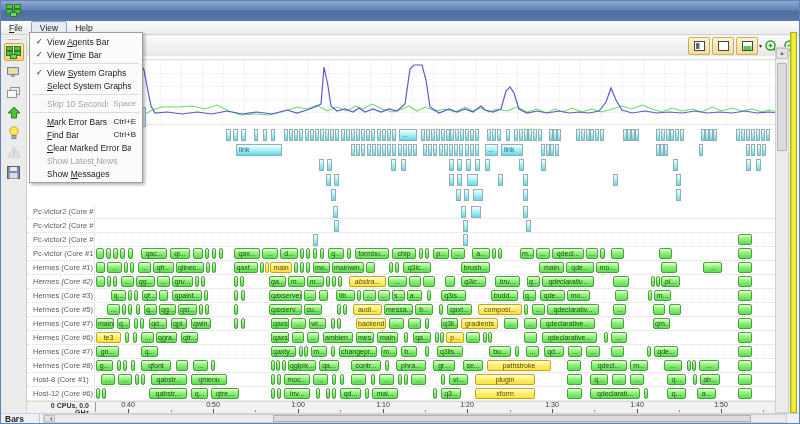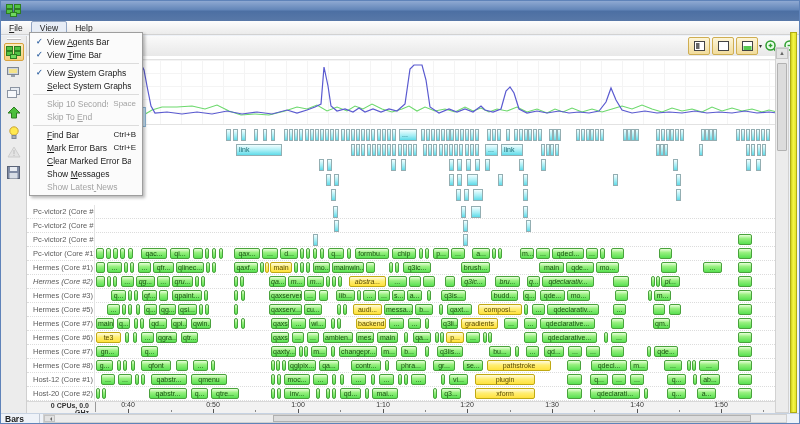--- a/index.html
+++ b/index.html
@@ -645,21 +645,21 @@
         <div class="jb" style="left: 540px; width: 14px;"></div>
         <div class="jb" style="left: 564px; width: 36px;">qdecl...</div>
         <div class="jb" style="left: 603px; width: 18px;">m...</div>
         <div class="jb" style="left: 637px; width: 18px;">...</div>
         <div class="jb" style="left: 660px; width: 3px;"></div>
         <div class="jb" style="left: 665px; width: 3px;"></div>
         <div class="jb" style="left: 672px; width: 20px;">...</div>
         <div class="jb" style="left: 711px; width: 14px;"></div>
       </div>
       <div class="g-row" style="top: 372px;">
-        <div class="g-label">Host-12 (Core #1)</div>
+        <div class="g-label">Host-8 (Core #1)</div>
         <div class="jb" style="left: 74px; width: 14px;">...</div>
         <div class="jb" style="left: 91px; width: 14px;">...</div>
         <div class="jb" style="left: 108px; width: 3px;"></div>
         <div class="jb" style="left: 114px; width: 3px;"></div>
         <div class="jb" style="left: 124px; width: 36px;">qabstr...</div>
         <div class="jb" style="left: 164px; width: 36px;">qmenu</div>
         <div class="jb" style="left: 244px; width: 3px;"></div>
         <div class="jb" style="left: 250px; width: 3px;"></div>
         <div class="jb" style="left: 257px; width: 26px;">moc...</div>
         <div class="jb" style="left: 286px; width: 15px;">...</div>
@@ -677,21 +677,21 @@
         <div class="jb" style="left: 540px; width: 15px;"></div>
         <div class="jb" style="left: 563px; width: 18px;">q...</div>
         <div class="jb" style="left: 585px; width: 14px;">...</div>
         <div class="jb" style="left: 603px; width: 14px;">...</div>
         <div class="jb" style="left: 640px; width: 19px;">q...</div>
         <div class="jb" style="left: 666px; width: 3px;"></div>
         <div class="jb" style="left: 673px; width: 20px;">ab...</div>
         <div class="jb" style="left: 711px; width: 14px;"></div>
       </div>
       <div class="g-row" style="top: 386px;">
-        <div class="g-label">Host-20 (Core #2)</div>
+        <div class="g-label">Host-12 (Core #6)</div>
         <div class="jb" style="left: 69px; width: 3px;"></div>
         <div class="jb" style="left: 75px; width: 3px;"></div>
         <div class="jb" style="left: 122px; width: 38px;">qabstr...</div>
         <div class="jb" style="left: 164px; width: 17px;">q...</div>
         <div class="jb" style="left: 184px; width: 28px;">qtre...</div>
         <div class="jb" style="left: 244px; width: 4px;"></div>
         <div class="jb" style="left: 250px; width: 4px;"></div>
         <div class="jb" style="left: 257px; width: 26px;">inv...</div>
         <div class="jb" style="left: 289px; width: 3px;"></div>
         <div class="jb" style="left: 299px; width: 3px;"></div>
@@ -775,45 +775,40 @@
         <div class="chk"></div>
         <div class="lab"><u>S</u>elect System Graphs...</div>
         <div class="sc"></div>
       </div>
       <div class="msep"></div>
       <div class="mi dis">
         <div class="chk"></div>
         <div class="lab">Skip 10 Seconds</div>
         <div class="sc">Space</div>
       </div>
-      <div class="mi dis">
+      <div class="msep"></div>
+      <div class="mi">
         <div class="chk"></div>
-        <div class="lab">Skip To <u>E</u>nd</div>
-        <div class="sc"></div>
-      </div>
-      <div class="msep"></div>
+        <div class="lab"><u>M</u>ark Error Bars</div>
+        <div class="sc">Ctrl+E</div>
+      </div>
       <div class="mi">
         <div class="chk"></div>
         <div class="lab"><u>F</u>ind Bar</div>
         <div class="sc">Ctrl+B</div>
       </div>
       <div class="mi">
         <div class="chk"></div>
-        <div class="lab"><u>M</u>ark Error Bars</div>
-        <div class="sc">Ctrl+E</div>
-      </div>
-      <div class="mi">
+        <div class="lab"><u>C</u>lear Marked Error Bars</div>
+        <div class="sc"></div>
+      </div>
+      <div class="mi dis">
         <div class="chk"></div>
-        <div class="lab"><u>C</u>lear Marked Error Bars</div>
+        <div class="lab">Show Latest<u> </u>News</div>
         <div class="sc"></div>
       </div>
       <div class="mi">
         <div class="chk"></div>
         <div class="lab">Show <u>M</u>essages</div>
         <div class="sc"></div>
       </div>
-      <div class="mi dis">
-        <div class="chk"></div>
-        <div class="lab">Show Latest<u> </u>News</div>
-        <div class="sc"></div>
-      </div>
     </div>
 </div>
 
 </body></html>

